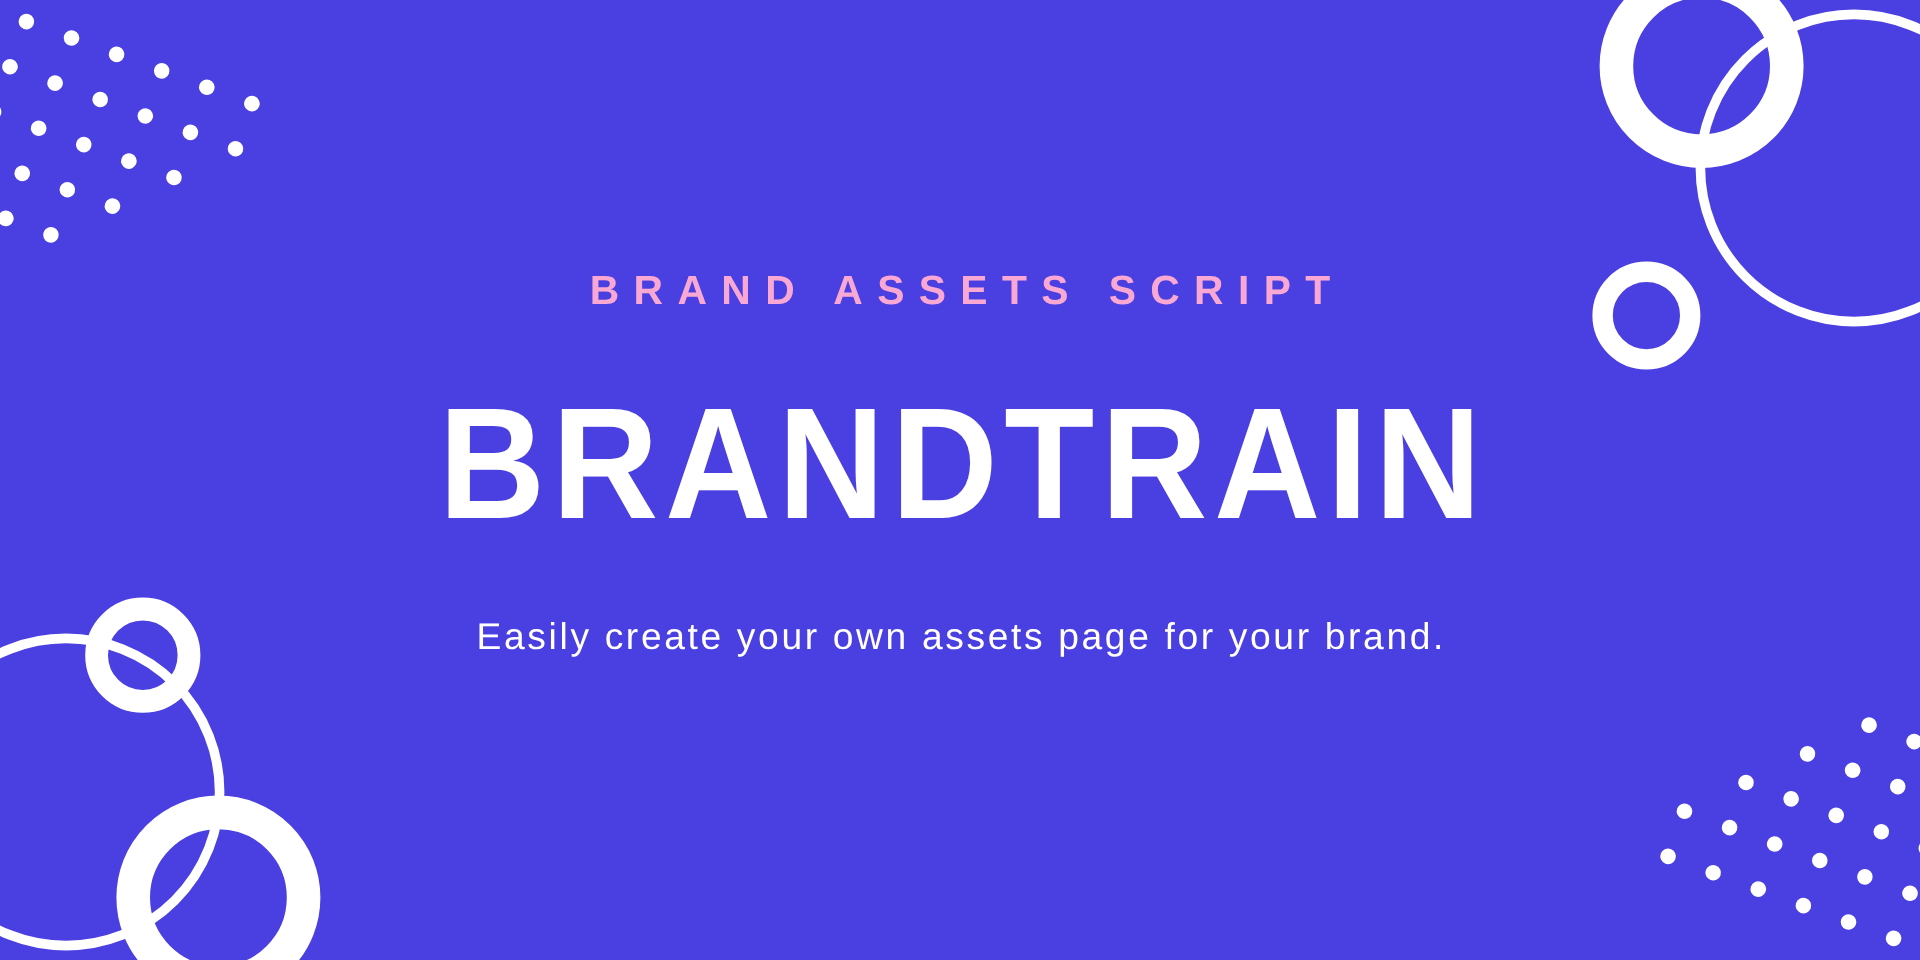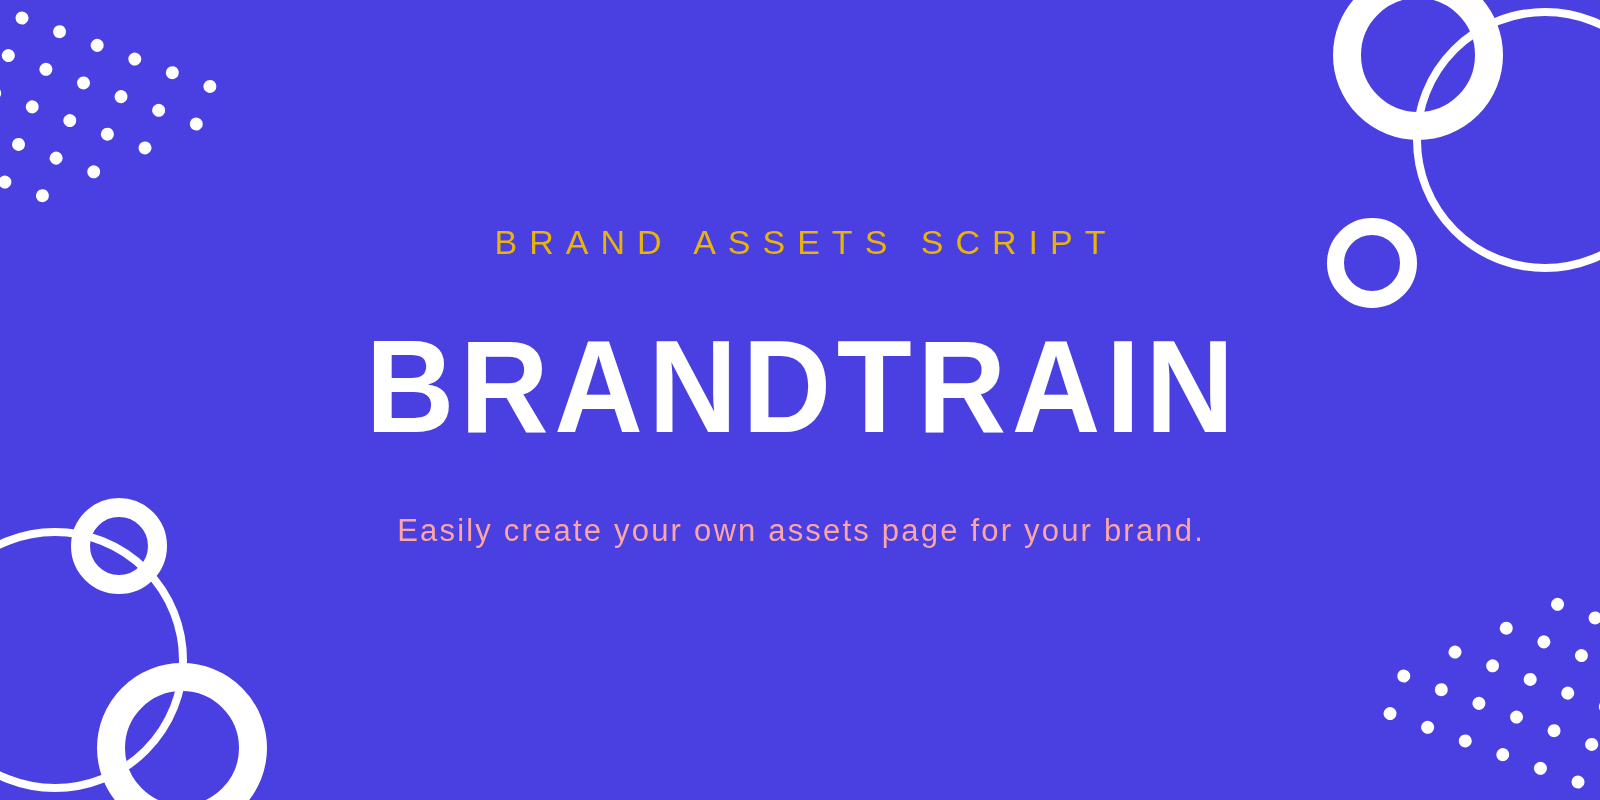--- a/index.html
+++ b/index.html
@@ -23,41 +23,41 @@
   #content {
     position:absolute; inset:0;
     display:flex;
     flex-direction:column;
     align-items:center;
     justify-content:center;
     padding-bottom:30px;
     text-align:center;
   }
   #eyebrow {
-    color:#eab308;
+    color:#f9a8d4;
     font-size:34px;
-    font-weight:normal;
+    font-weight:bold;
     letter-spacing:12px;
     text-indent:12px;
     line-height:1;
     white-space:nowrap;
   }
   #title {
     color:#FFFFFF;
     font-size:132px;
     font-weight:bold;
     letter-spacing:6px;
     text-indent:6px;
     line-height:1;
     margin-top:62px;
     transform:scaleX(0.93);
     white-space:nowrap;
   }
   #subtitle {
-    color:#fca5a5;
+    color:#ffffff;
     font-size:31px;
     font-weight:300;
     letter-spacing:2.2px;
     text-indent:2.2px;
     line-height:1;
     margin-top:62px;
     white-space:nowrap;
   }
 </style>
 </head>

